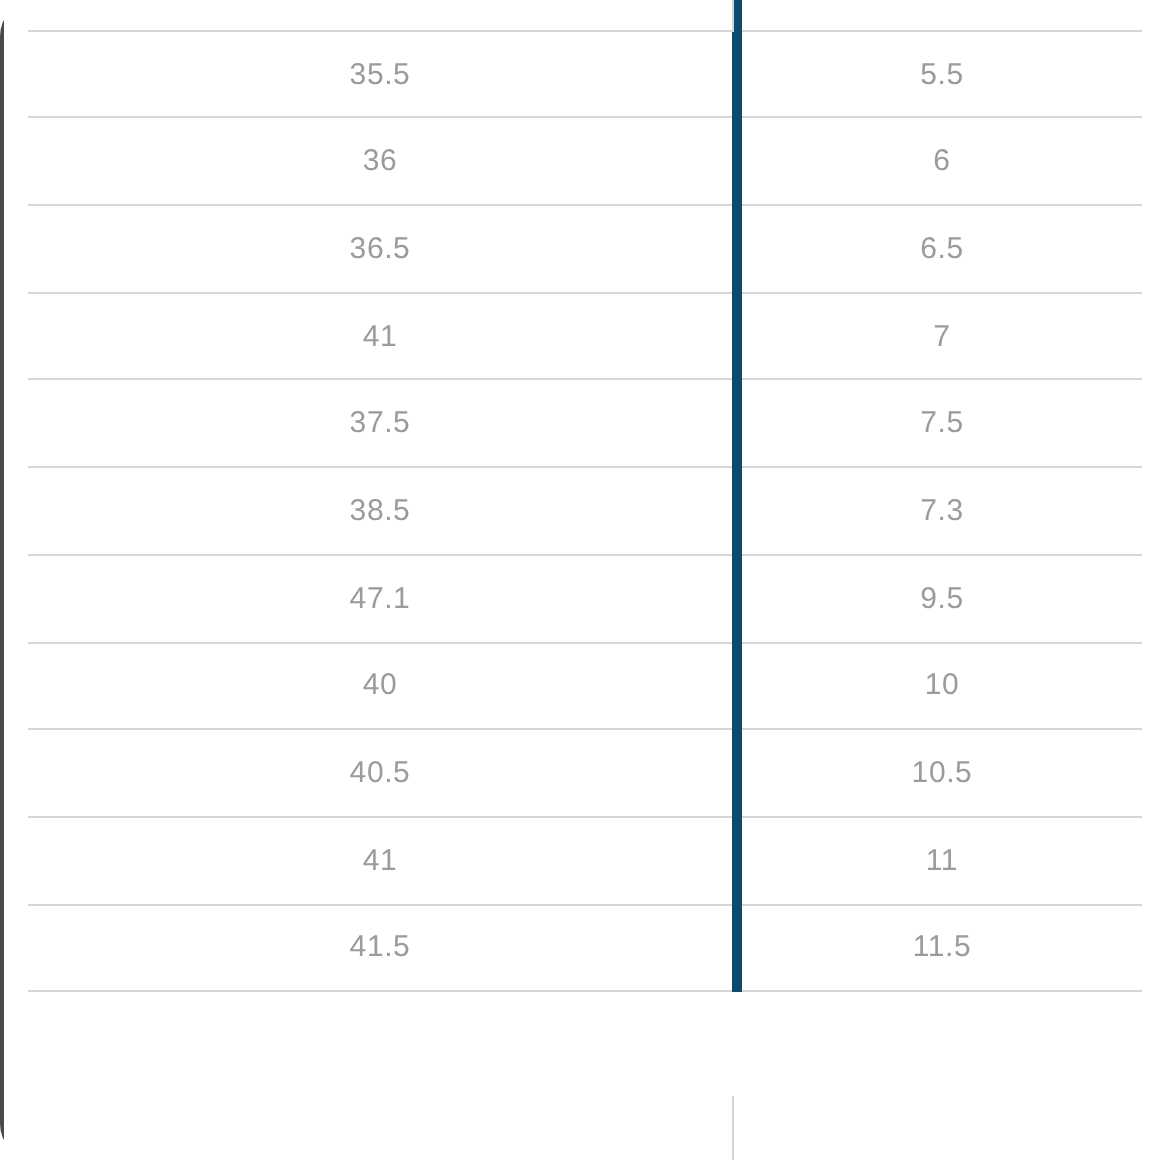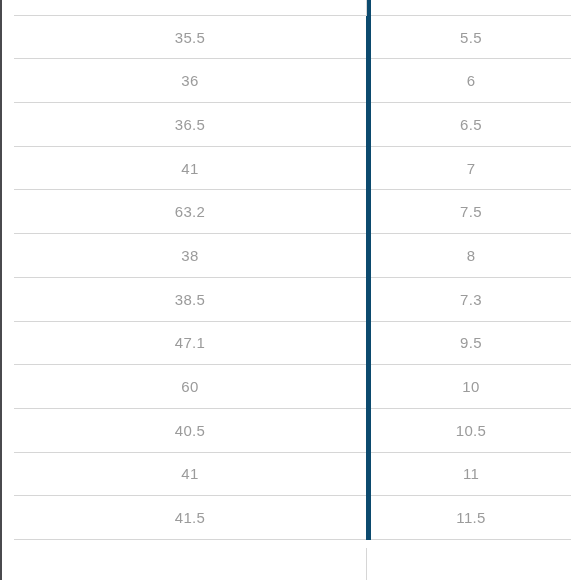--- a/index.html
+++ b/index.html
@@ -13,20 +13,21 @@
     overflow: hidden;
     font-family: "Liberation Sans", sans-serif;
   }
 
   #viewport {
     position: relative;
     width: 580px;
     height: 580px;
     background: #ffffff;
     overflow: hidden;
+    border-radius: 18px;
   }
 
   
   #left-edge {
     position: absolute;
     left: 0;
     top: 0;
     width: 2px;
     height: 580px;
     background: #4a4a4d;
@@ -108,37 +109,33 @@
         </tr>
         <tr>
           <td class="col-eu">36.5</td>
           <td class="col-us">6.5</td>
         </tr>
         <tr>
           <td class="col-eu">41</td>
           <td class="col-us">7</td>
         </tr>
         <tr>
-          <td class="col-eu">63.2</td>
+          <td class="col-eu">37.5</td>
           <td class="col-us">7.5</td>
-        </tr>
-        <tr>
-          <td class="col-eu">38</td>
-          <td class="col-us">8</td>
         </tr>
         <tr>
           <td class="col-eu">38.5</td>
           <td class="col-us">7.3</td>
         </tr>
         <tr>
           <td class="col-eu">47.1</td>
           <td class="col-us">9.5</td>
         </tr>
         <tr>
-          <td class="col-eu">60</td>
+          <td class="col-eu">40</td>
           <td class="col-us">10</td>
         </tr>
         <tr>
           <td class="col-eu">40.5</td>
           <td class="col-us">10.5</td>
         </tr>
         <tr>
           <td class="col-eu">41</td>
           <td class="col-us">11</td>
         </tr>

